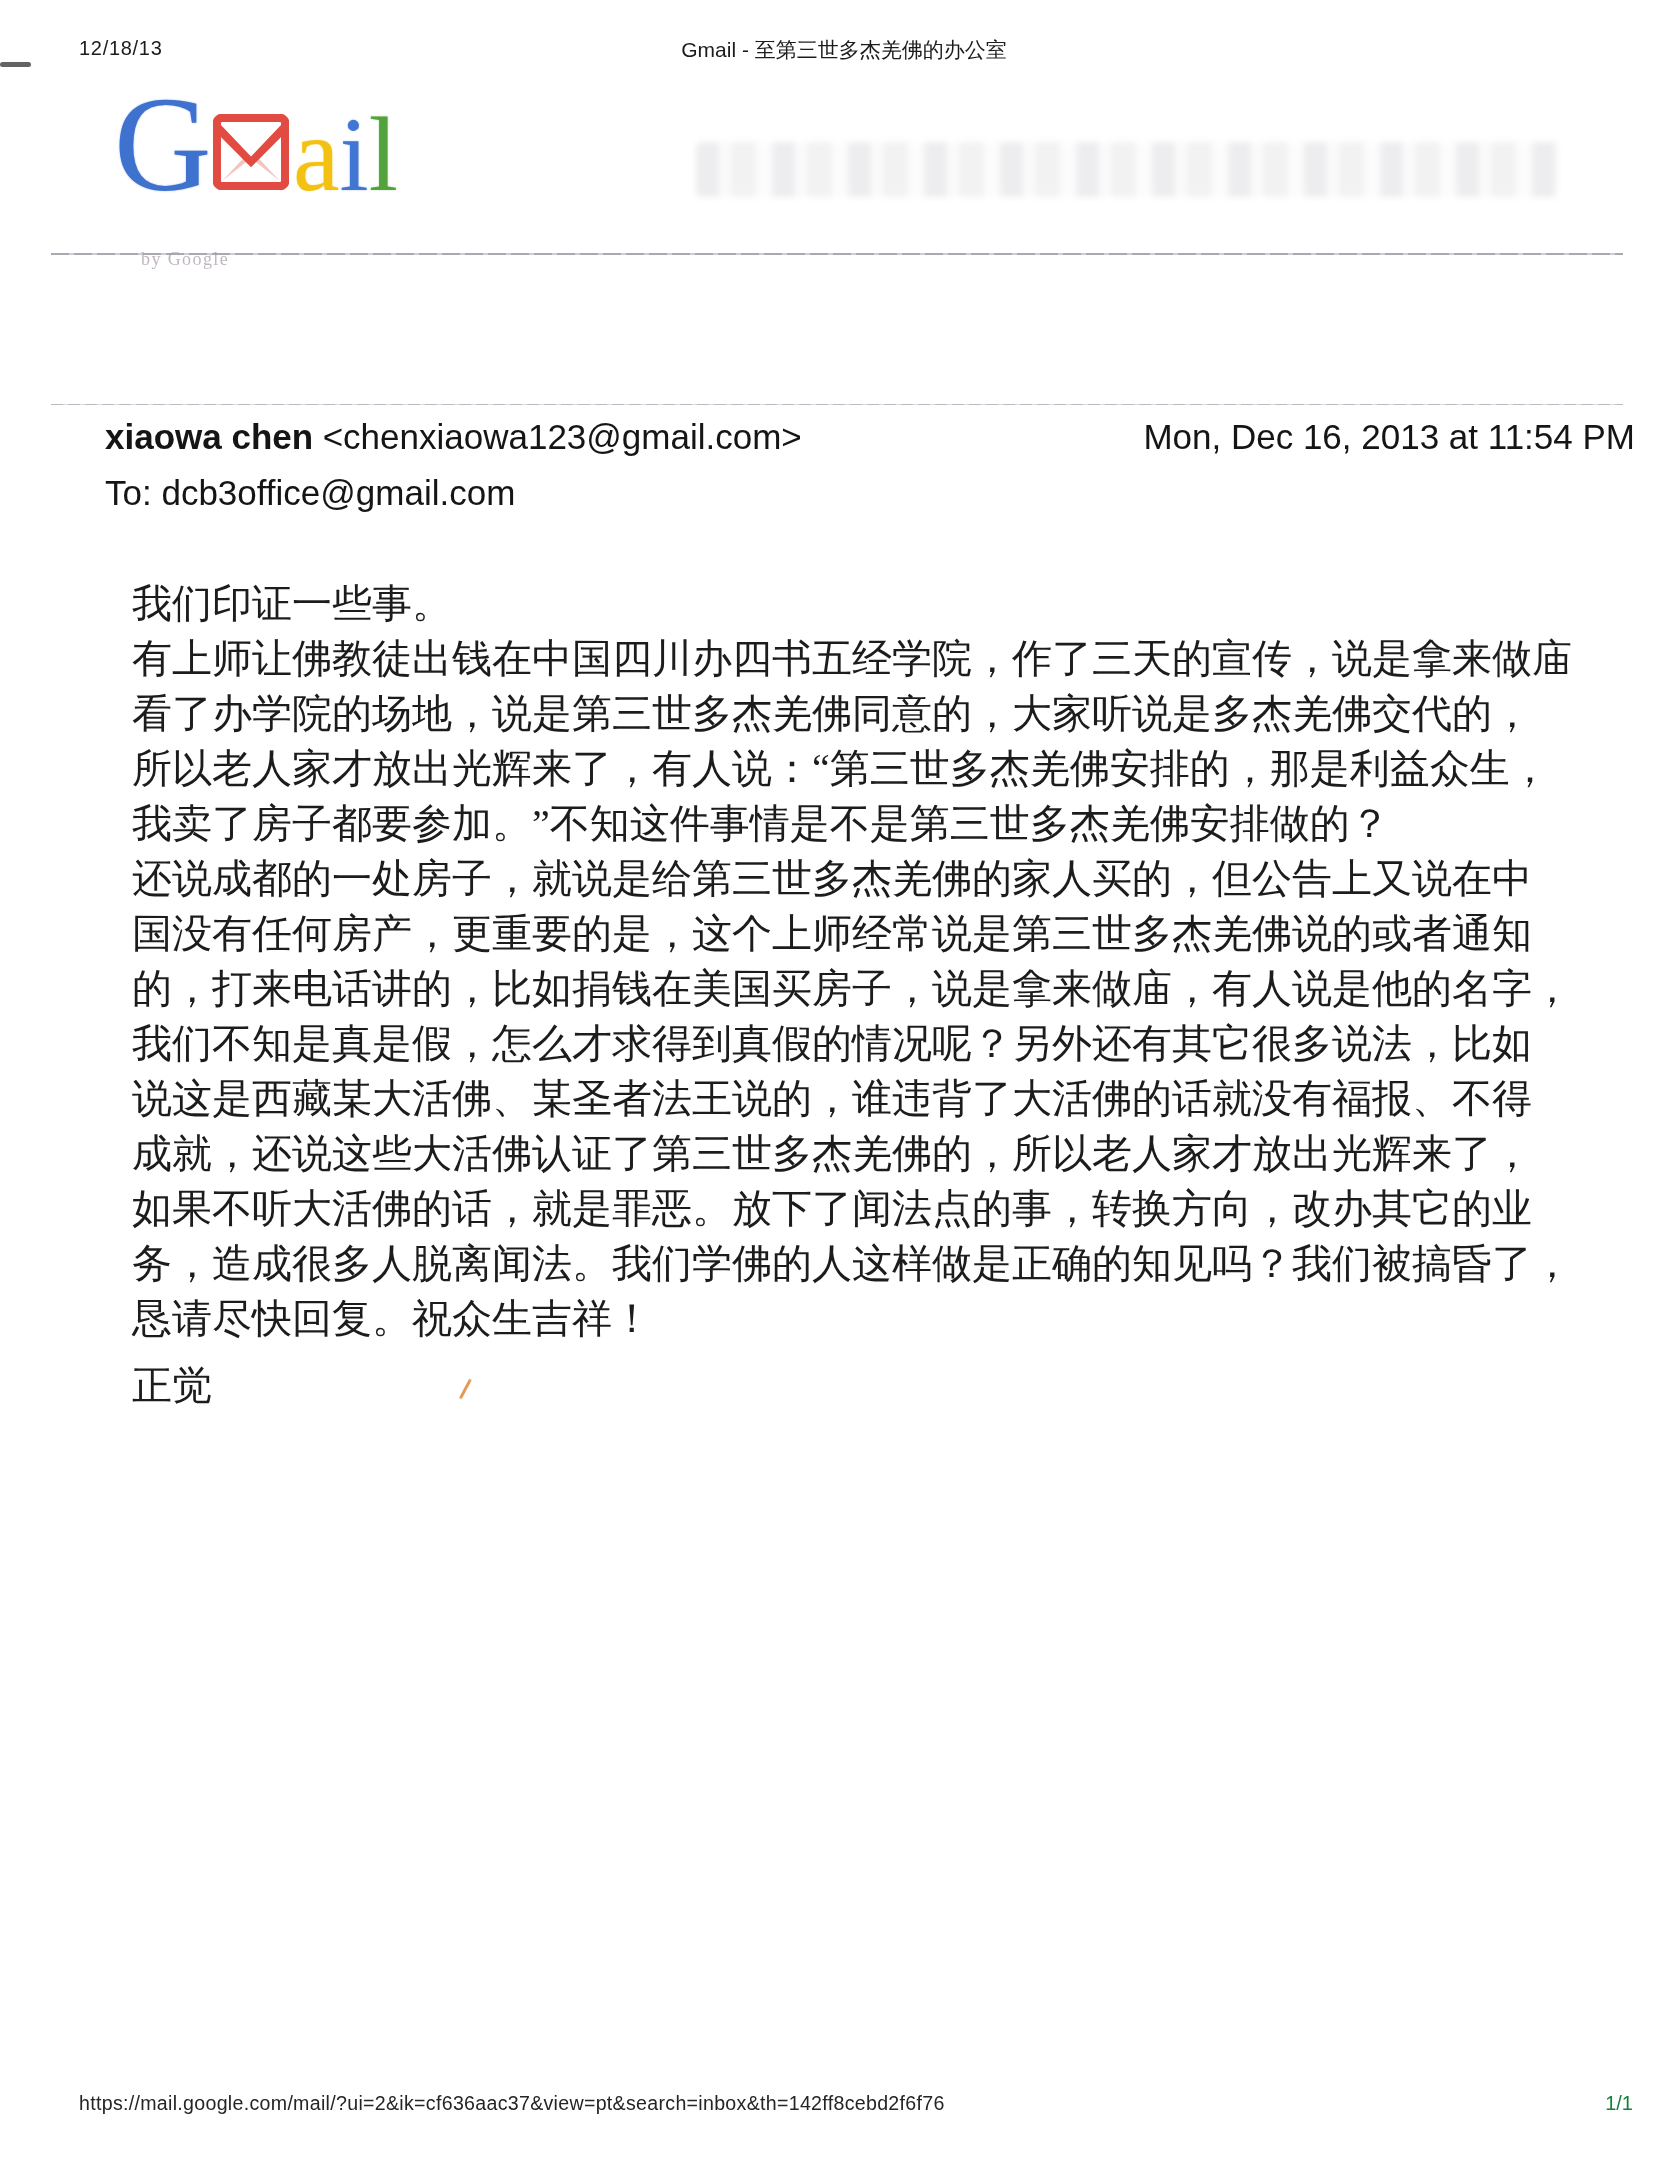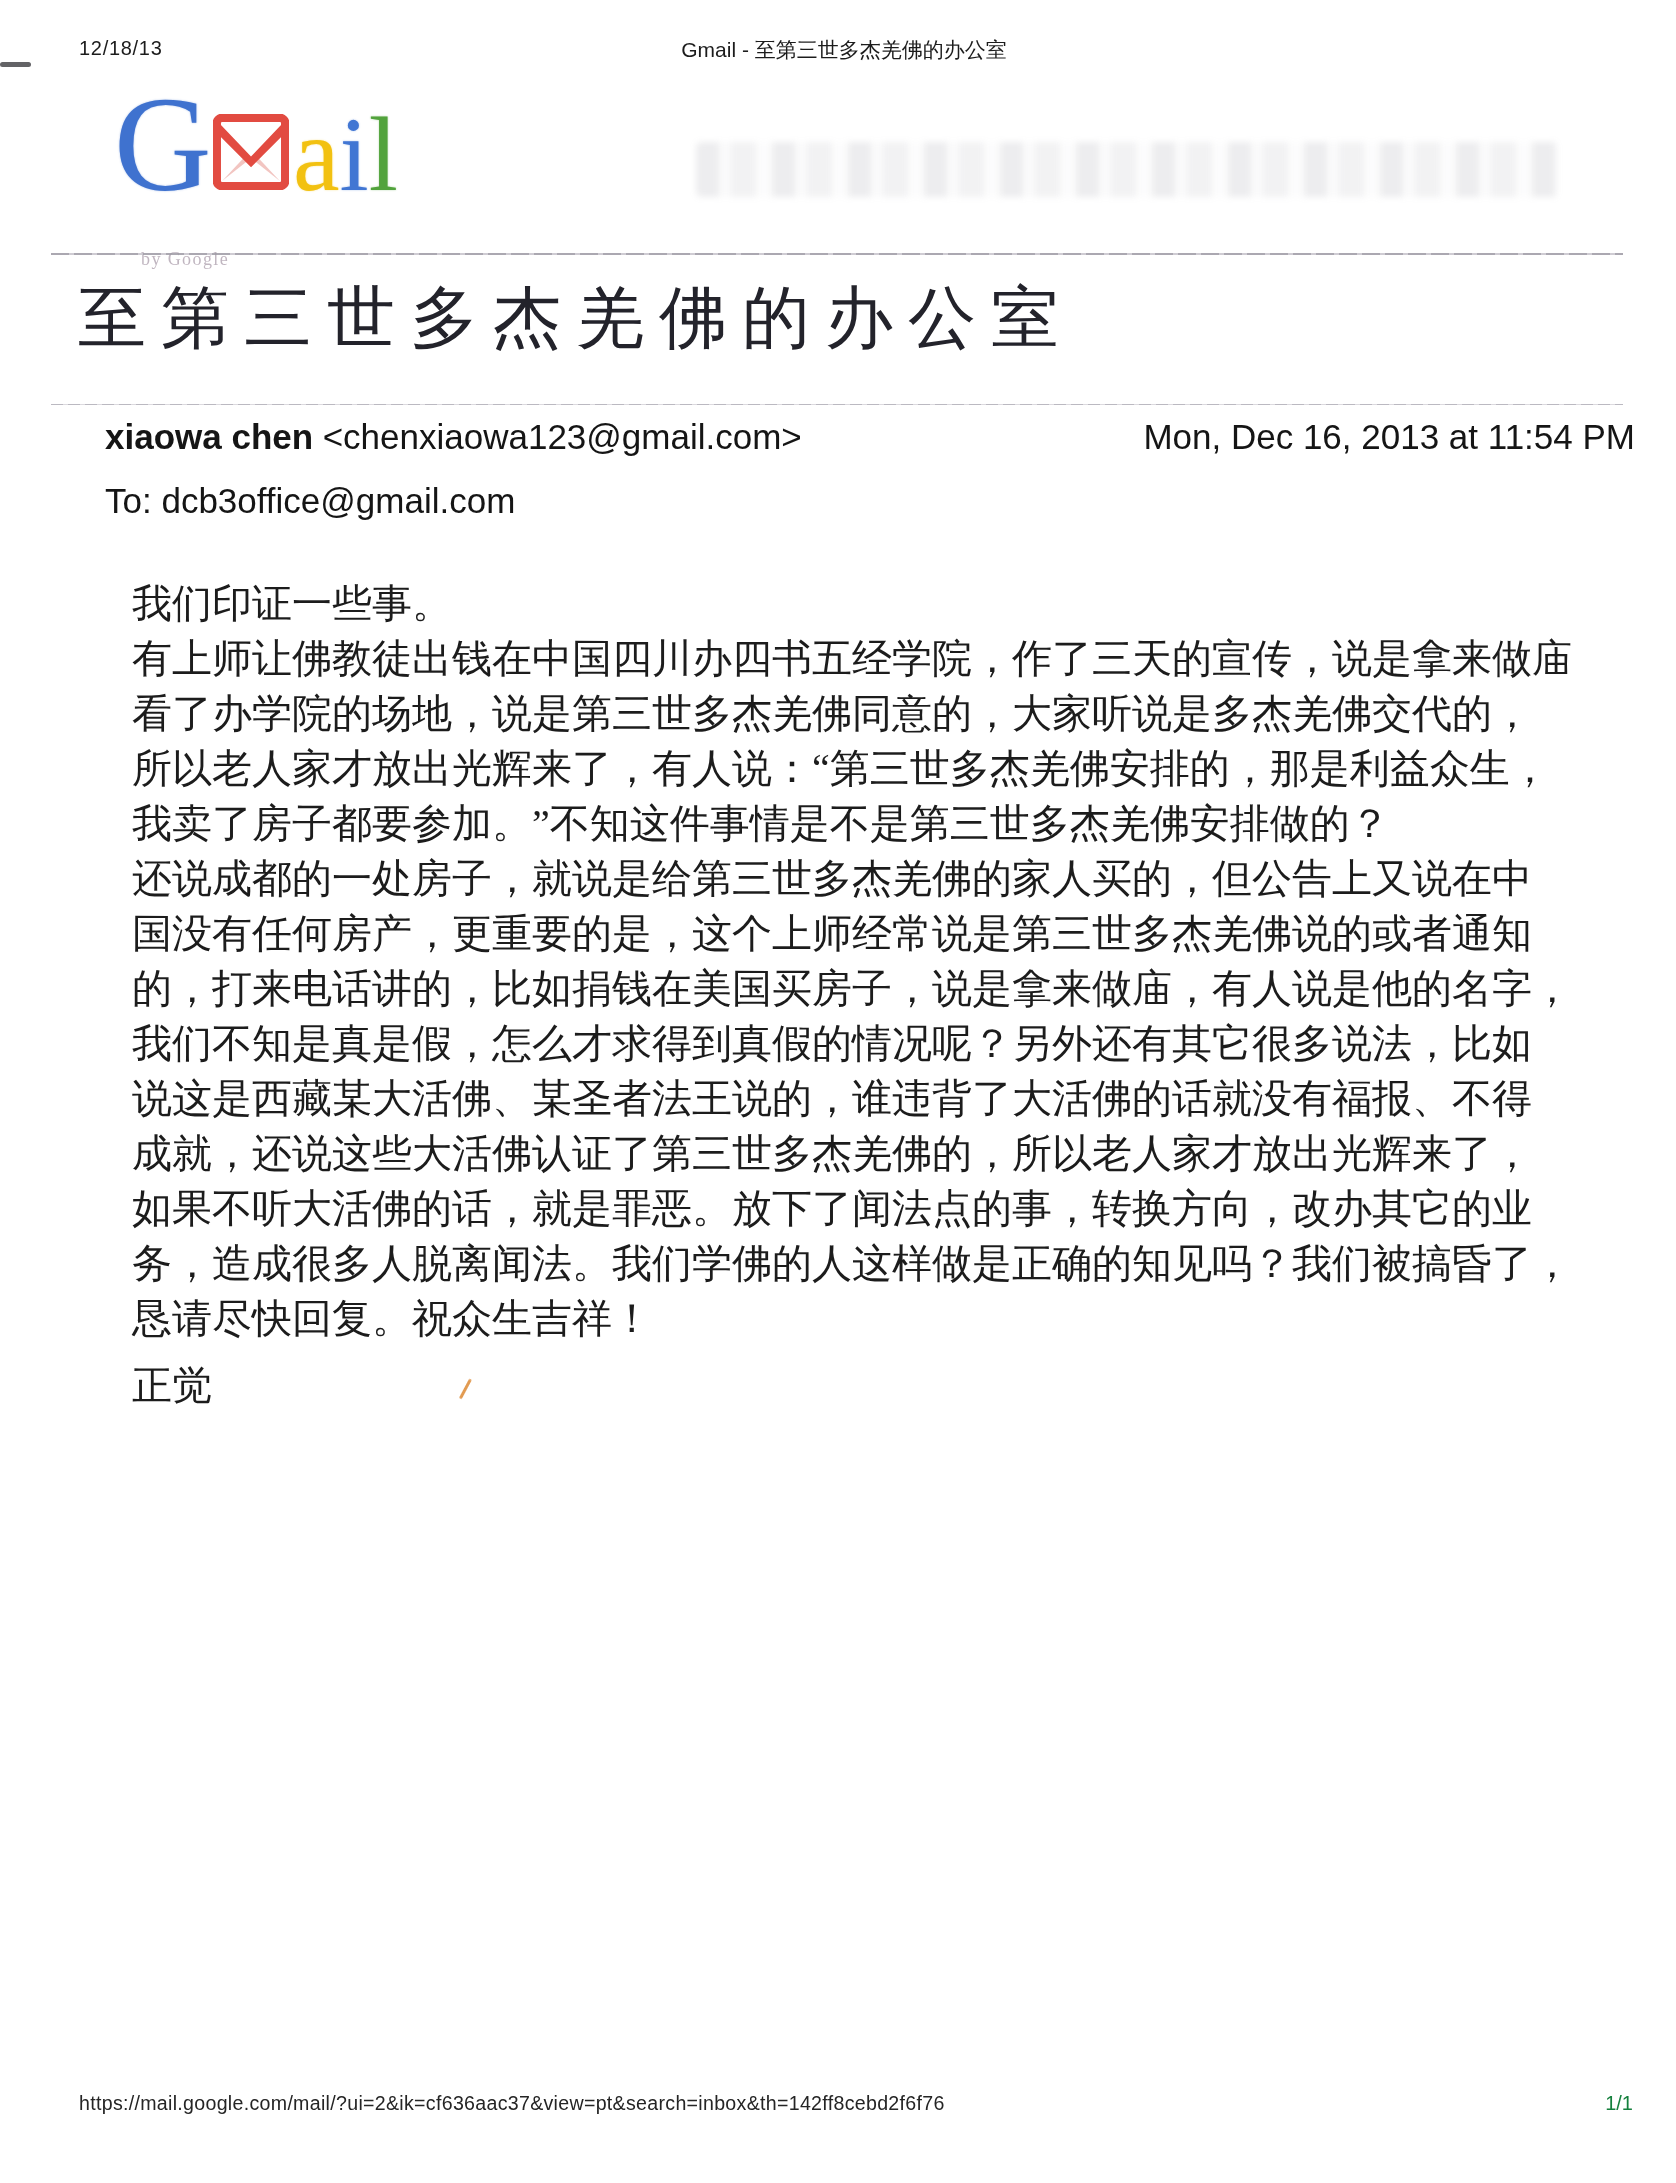--- a/index.html
+++ b/index.html
@@ -70,21 +70,21 @@
     font-size:68px;letter-spacing:15px;color:#23232b;
     font-weight:400;white-space:nowrap;
   }
 
   
   .meta{position:absolute;left:105px;right:53px;top:417px;}
   .from-row{display:flex;justify-content:space-between;align-items:flex-start;}
   .from-left{font-size:35px;color:#151515;white-space:nowrap;}
   .from-name{font-weight:bold;margin-right:9.5px;}
   .msg-date{font-size:35px;color:#151515;white-space:nowrap;}
-  .to-row{font-size:35px;color:#151515;margin-top:24px;}
+  .to-row{font-size:35px;color:#151515;margin-top:16px;}
 
   
   .body-text{
     position:absolute;left:132px;top:576px;right:27px;
     font-family:"Liberation Serif","DejaVu Serif",serif;
     font-size:40px;color:#1c1c1c;
   }
   .body-text .line{height:55px;line-height:55px;white-space:nowrap;}
   .signature{
     position:absolute;left:132px;top:1358px;
@@ -127,21 +127,20 @@
       <rect x="5" y="5" width="90" height="90" rx="7" fill="#ffffff" stroke="#e24b41" stroke-width="11"></rect>
       <path d="M12 88 L44 54 L49 59 Z" fill="#f2c5c1"></path>
       <path d="M88 88 L56 54 L51 59 Z" fill="#f2c5c1"></path>
       <path d="M8 12 L50 56 L92 12 L92 28 L50 70 L8 28 Z" fill="#e24b41"></path>
     </svg><span class="lt a">a</span><span class="lt i">i</span><span class="lt l">l</span>
     <div class="logo-byline">by Google</div>
   </div>
 
   <div class="sep sep1"></div>
 
-  <div class="subject">至第三世多杰羌佛的办公室</div>
 
   <div class="sep sep2"></div>
 
   <div class="meta">
     <div class="from-row">
       <span class="from-left">
         <span class="from-name">xiaowa chen</span><span class="from-addr">&lt;chenxiaowa123@gmail.com&gt;</span>
       </span>
       <span class="msg-date">Mon, Dec 16, 2013 at 11:54 PM</span>
     </div>

